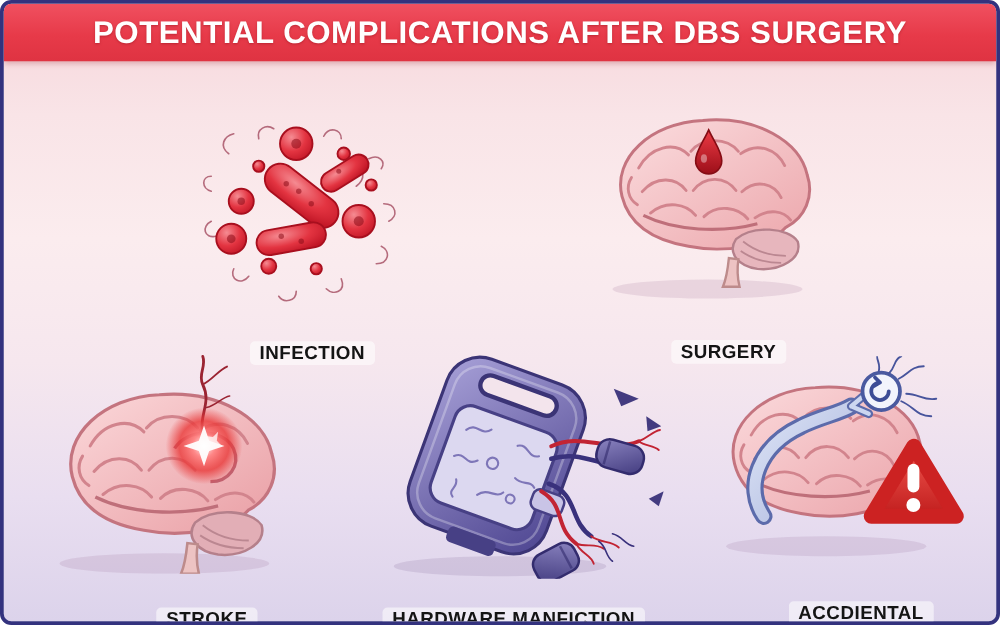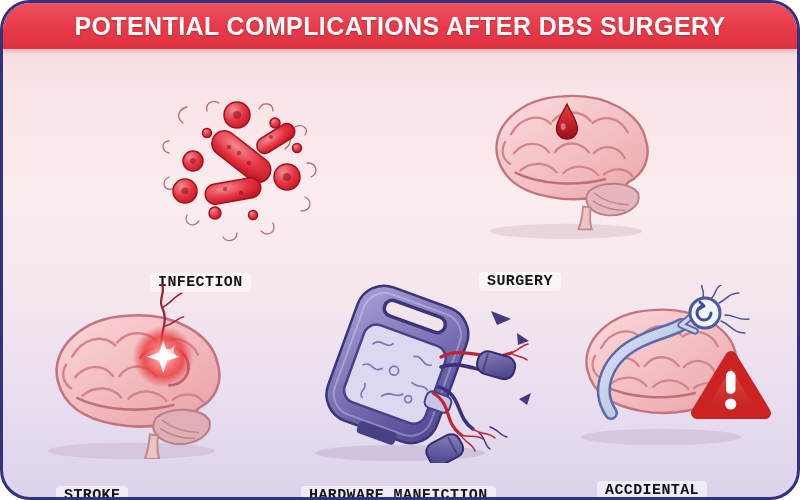--- a/index.html
+++ b/index.html
@@ -1,38 +1,38 @@
 <!DOCTYPE html>
 <html><head>
 <meta charset="utf-8">
 <style>
   html,body{margin:0;padding:0;}
   body{
     width:800px;height:500px;position:relative;background:#ffffff;
     font-family:"Liberation Sans", sans-serif;overflow:hidden;
   }
   .card{
-    position:absolute;inset:0;border-radius:30px;overflow:hidden;
+    position:absolute;inset:0;border-radius:9px;overflow:hidden;
     border:3px solid #33327e;box-sizing:border-box;
     background:linear-gradient(180deg,#f6d5da 0%,#f9e4e7 18%,#fbecee 38%,#f6e7ee 58%,#e9def0 80%,#dcd3eb 100%);
   }
   .banner{
     position:absolute;top:0;left:0;right:0;height:46px;
     background:linear-gradient(180deg,#f05060 0%,#e73a49 55%,#df3342 100%);
     display:flex;align-items:center;justify-content:center;
     box-shadow:0 2px 4px rgba(150,30,40,.25);
   }
   .banner h1{
     margin:0;color:#ffffff;font-size:25px;font-weight:700;letter-spacing:.4px;
     text-shadow:0 1px 2px rgba(110,0,12,.35);
   }
   .fig{position:absolute;}
   .cap{
-    position:absolute;text-align:left;font-weight:700;font-size:15px;
-    color:#141414;letter-spacing:.4px;white-space:pre-line;line-height:1.65;font-family:Liberation Mono, monospace;
+    position:absolute;text-align:right;font-weight:700;font-size:15px;
+    color:#141414;letter-spacing:.4px;white-space:pre-line;line-height:1.65;
   }
   .cap span{
     background:rgba(255,255,255,.55);padding:1px 8px;border-radius:4px;
     box-decoration-break:clone;-webkit-box-decoration-break:clone;
   }
 </style>
 </head>
 <body>
 
 <div class="card">

